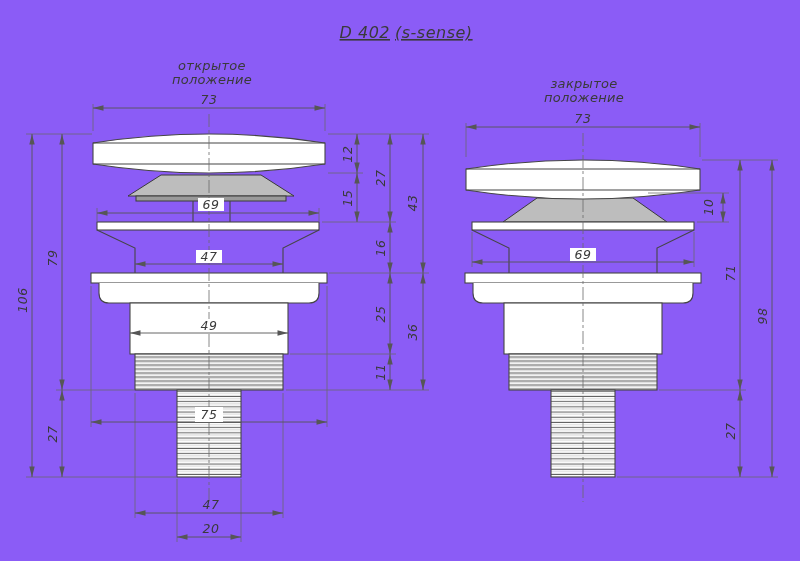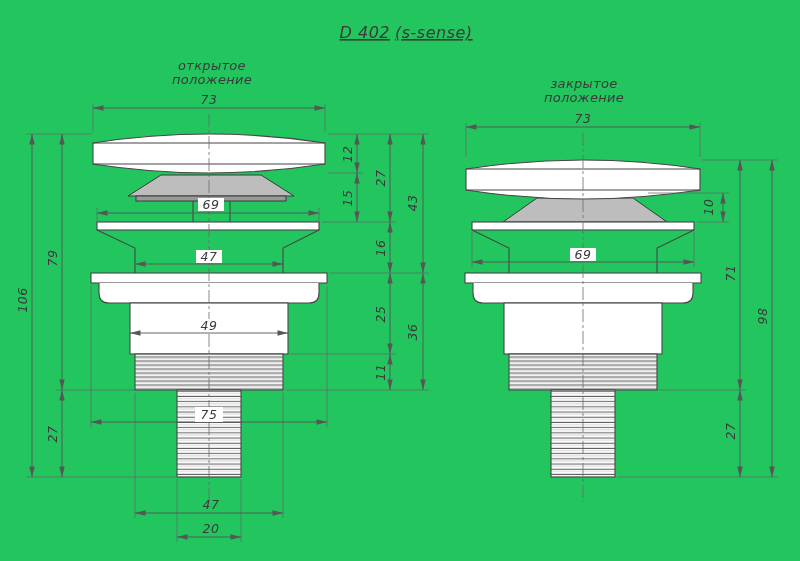--- a/index.html
+++ b/index.html
@@ -1,16 +1,16 @@
 <!DOCTYPE html>
 <html><head>
 <meta charset="utf-8">
 <style>
   html,body{margin:0;padding:0;background:#fff;}
-  .page{width:800px;height:561px;background:#22c55e;position:relative;overflow:hidden;
+  .page{width:800px;height:561px;background:#8b5cf6;position:relative;overflow:hidden;
         font-family:"DejaVu Sans",sans-serif;}
   svg{display:block;}
   .geo{stroke:#454545;stroke-width:1.1;fill:none;}
   .geof{stroke:#454545;stroke-width:1.1;fill:#ffffff;}
   .seal{stroke:#3a3a3a;stroke-width:1;}
   .dim{stroke:#565656;stroke-width:0.9;fill:none;
        marker-start:url(#arr);marker-end:url(#arr);}
   .ext{stroke:#6a6a6a;stroke-width:0.75;fill:none;}
   .cl{stroke:#6a6a6a;stroke-width:0.8;fill:none;stroke-dasharray:13 3 3 3;}
   .thr{stroke:#454545;stroke-width:1.1;}

